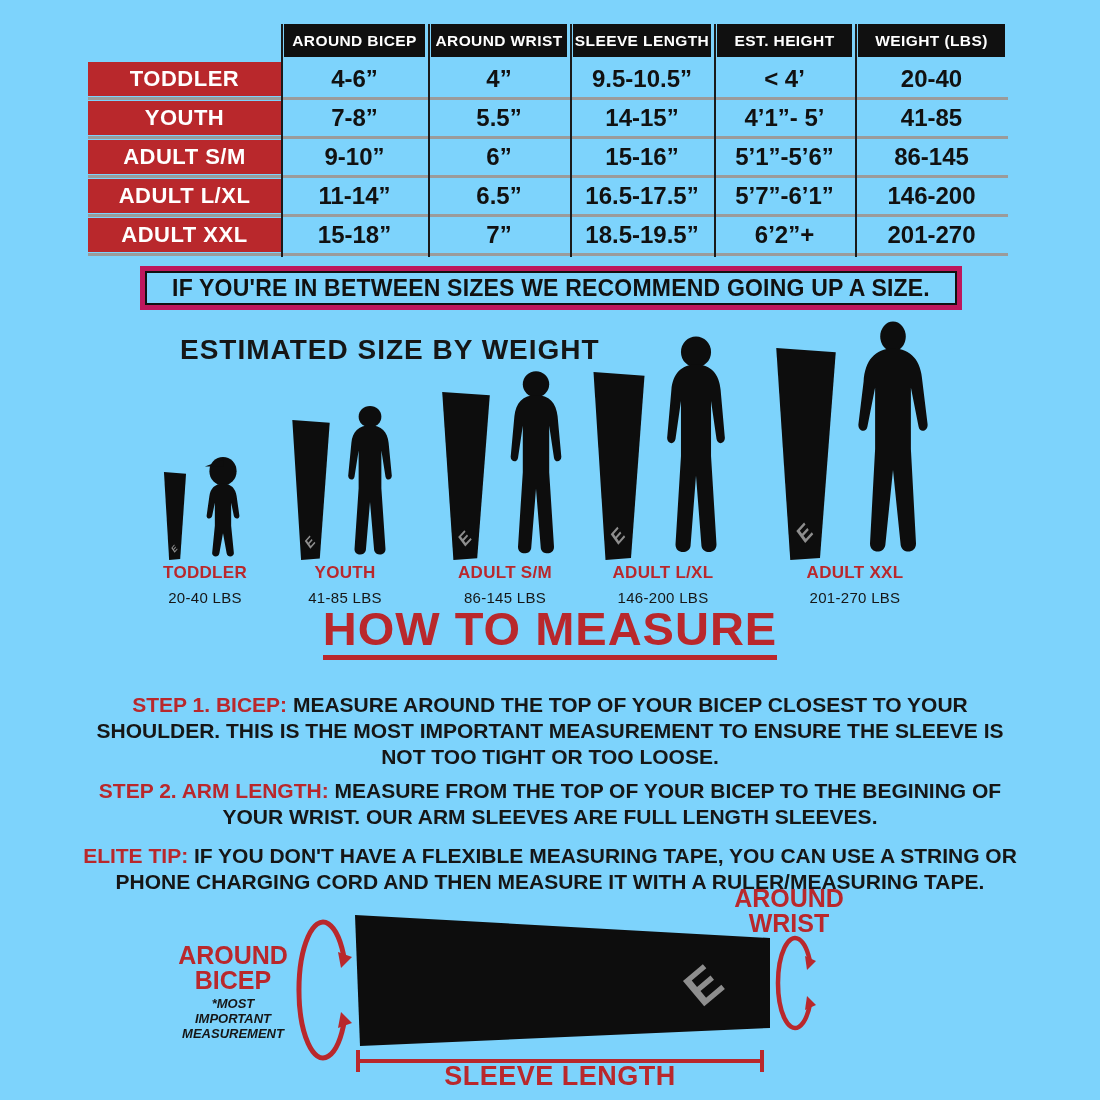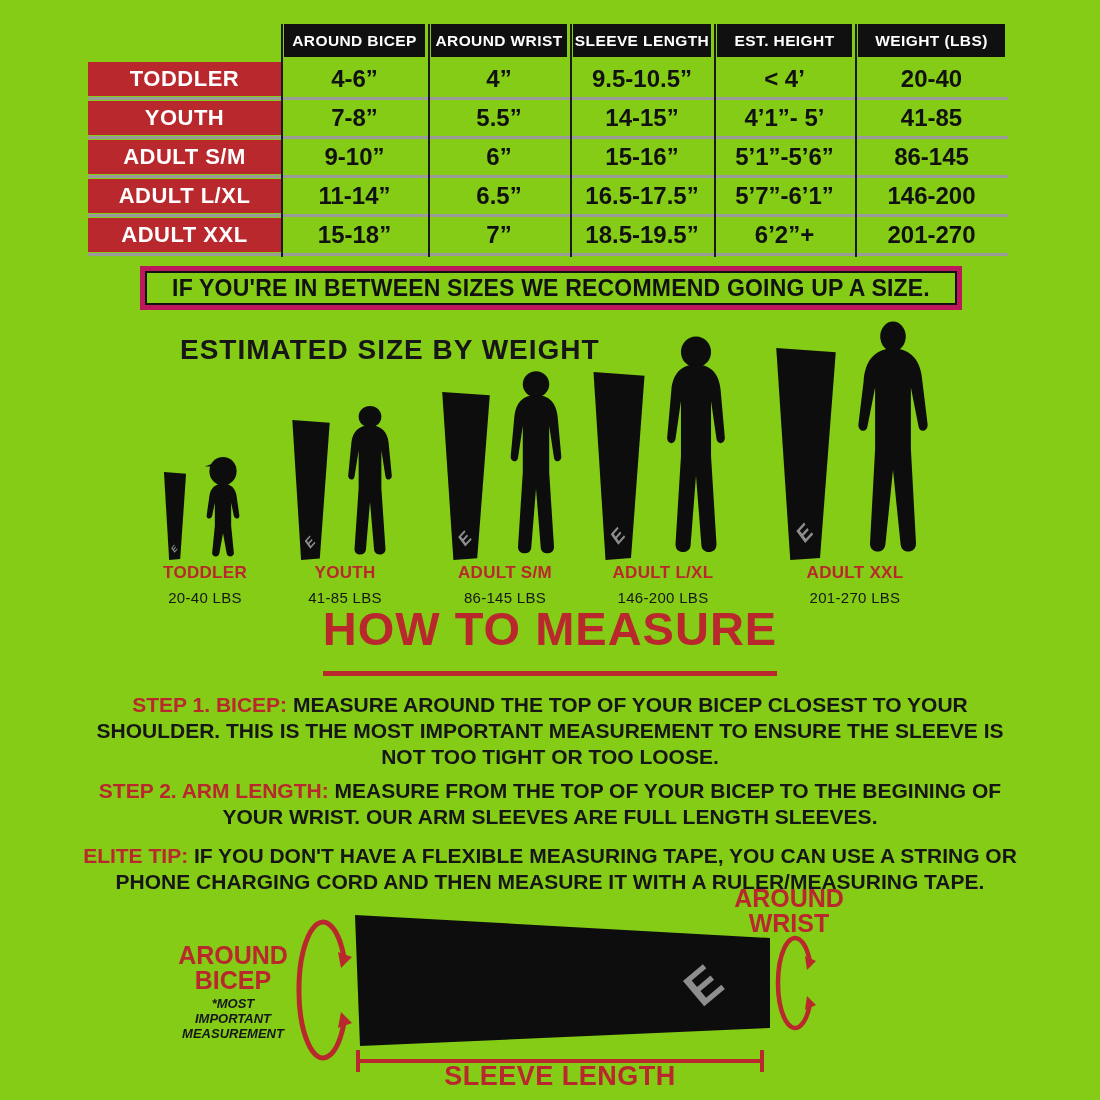--- a/index.html
+++ b/index.html
@@ -1,17 +1,17 @@
 <!DOCTYPE html>
 <html><head>
 <meta charset="utf-8">
 <style>
   html,body{margin:0;padding:0;background:#fff;}
   .page{
-    position:relative;width:1100px;height:1100px;background:#84cc16;overflow:hidden;
+    position:relative;width:1100px;height:1100px;background:#7dd3fc;overflow:hidden;
     font-family:"Liberation Sans","DejaVu Sans",sans-serif;color:#1a1a1a;
   }
   
   .size-table{position:absolute;left:88px;top:24px;width:920px;}
   .trow,.thead{display:grid;grid-template-columns:193px 147px 142px 144px 141px 153px;}
   .thead{height:33px;margin-bottom:5px;}
   .th{background:#101010;color:#fff;font-size:15.5px;font-weight:700;letter-spacing:.4px;
       display:flex;align-items:center;justify-content:center;margin:0 3px;}
   .corner{background:transparent;}
   .trow{height:34px;}
@@ -28,21 +28,21 @@
   
   .est-heading{position:absolute;left:180px;top:334px;font-size:28px;font-weight:700;letter-spacing:1px;color:#161616;}
   .fig-group{position:absolute;bottom:540px;display:flex;align-items:flex-end;gap:6px;}
   .fig-group svg{display:block;}
   .fig-label{position:absolute;top:564px;transform:translateX(-50%);text-align:center;line-height:1.05;}
   .fig-label .nm{color:#b9282c;font-size:17px;font-weight:700;letter-spacing:.3px;}
   .fig-label .wt{color:#161616;font-size:15px;font-weight:400;letter-spacing:.3px;margin-top:8px;}
   
   .htm-wrap{position:absolute;left:0;top:604px;width:1100px;text-align:center;}
   .htm-title{display:inline-block;color:#b9282c;font-size:47px;font-weight:800;letter-spacing:1px;
-      border-bottom:5px solid #b9282c;padding-bottom:18px;line-height:1.05;}
+      border-bottom:5px solid #b9282c;padding-bottom:2px;line-height:1.05;}
   .step{position:absolute;left:50%;transform:translateX(-50%);text-align:center;
       font-size:21px;font-weight:700;line-height:1.24;color:#161616;}
   .step .lead{color:#b9282c;}
   .step1{top:671px;width:940px;}
   .step2{top:757px;width:950px;}
   .step3{top:822px;width:955px;}
   
   .diagram-svg{position:absolute;left:150px;top:880px;}
   .dlabel{position:absolute;text-align:center;font-weight:700;color:#b9282c;line-height:1.0;}
   .lbl-bicep{left:233px;top:943px;width:140px;transform:translateX(-50%);font-size:25px;}

